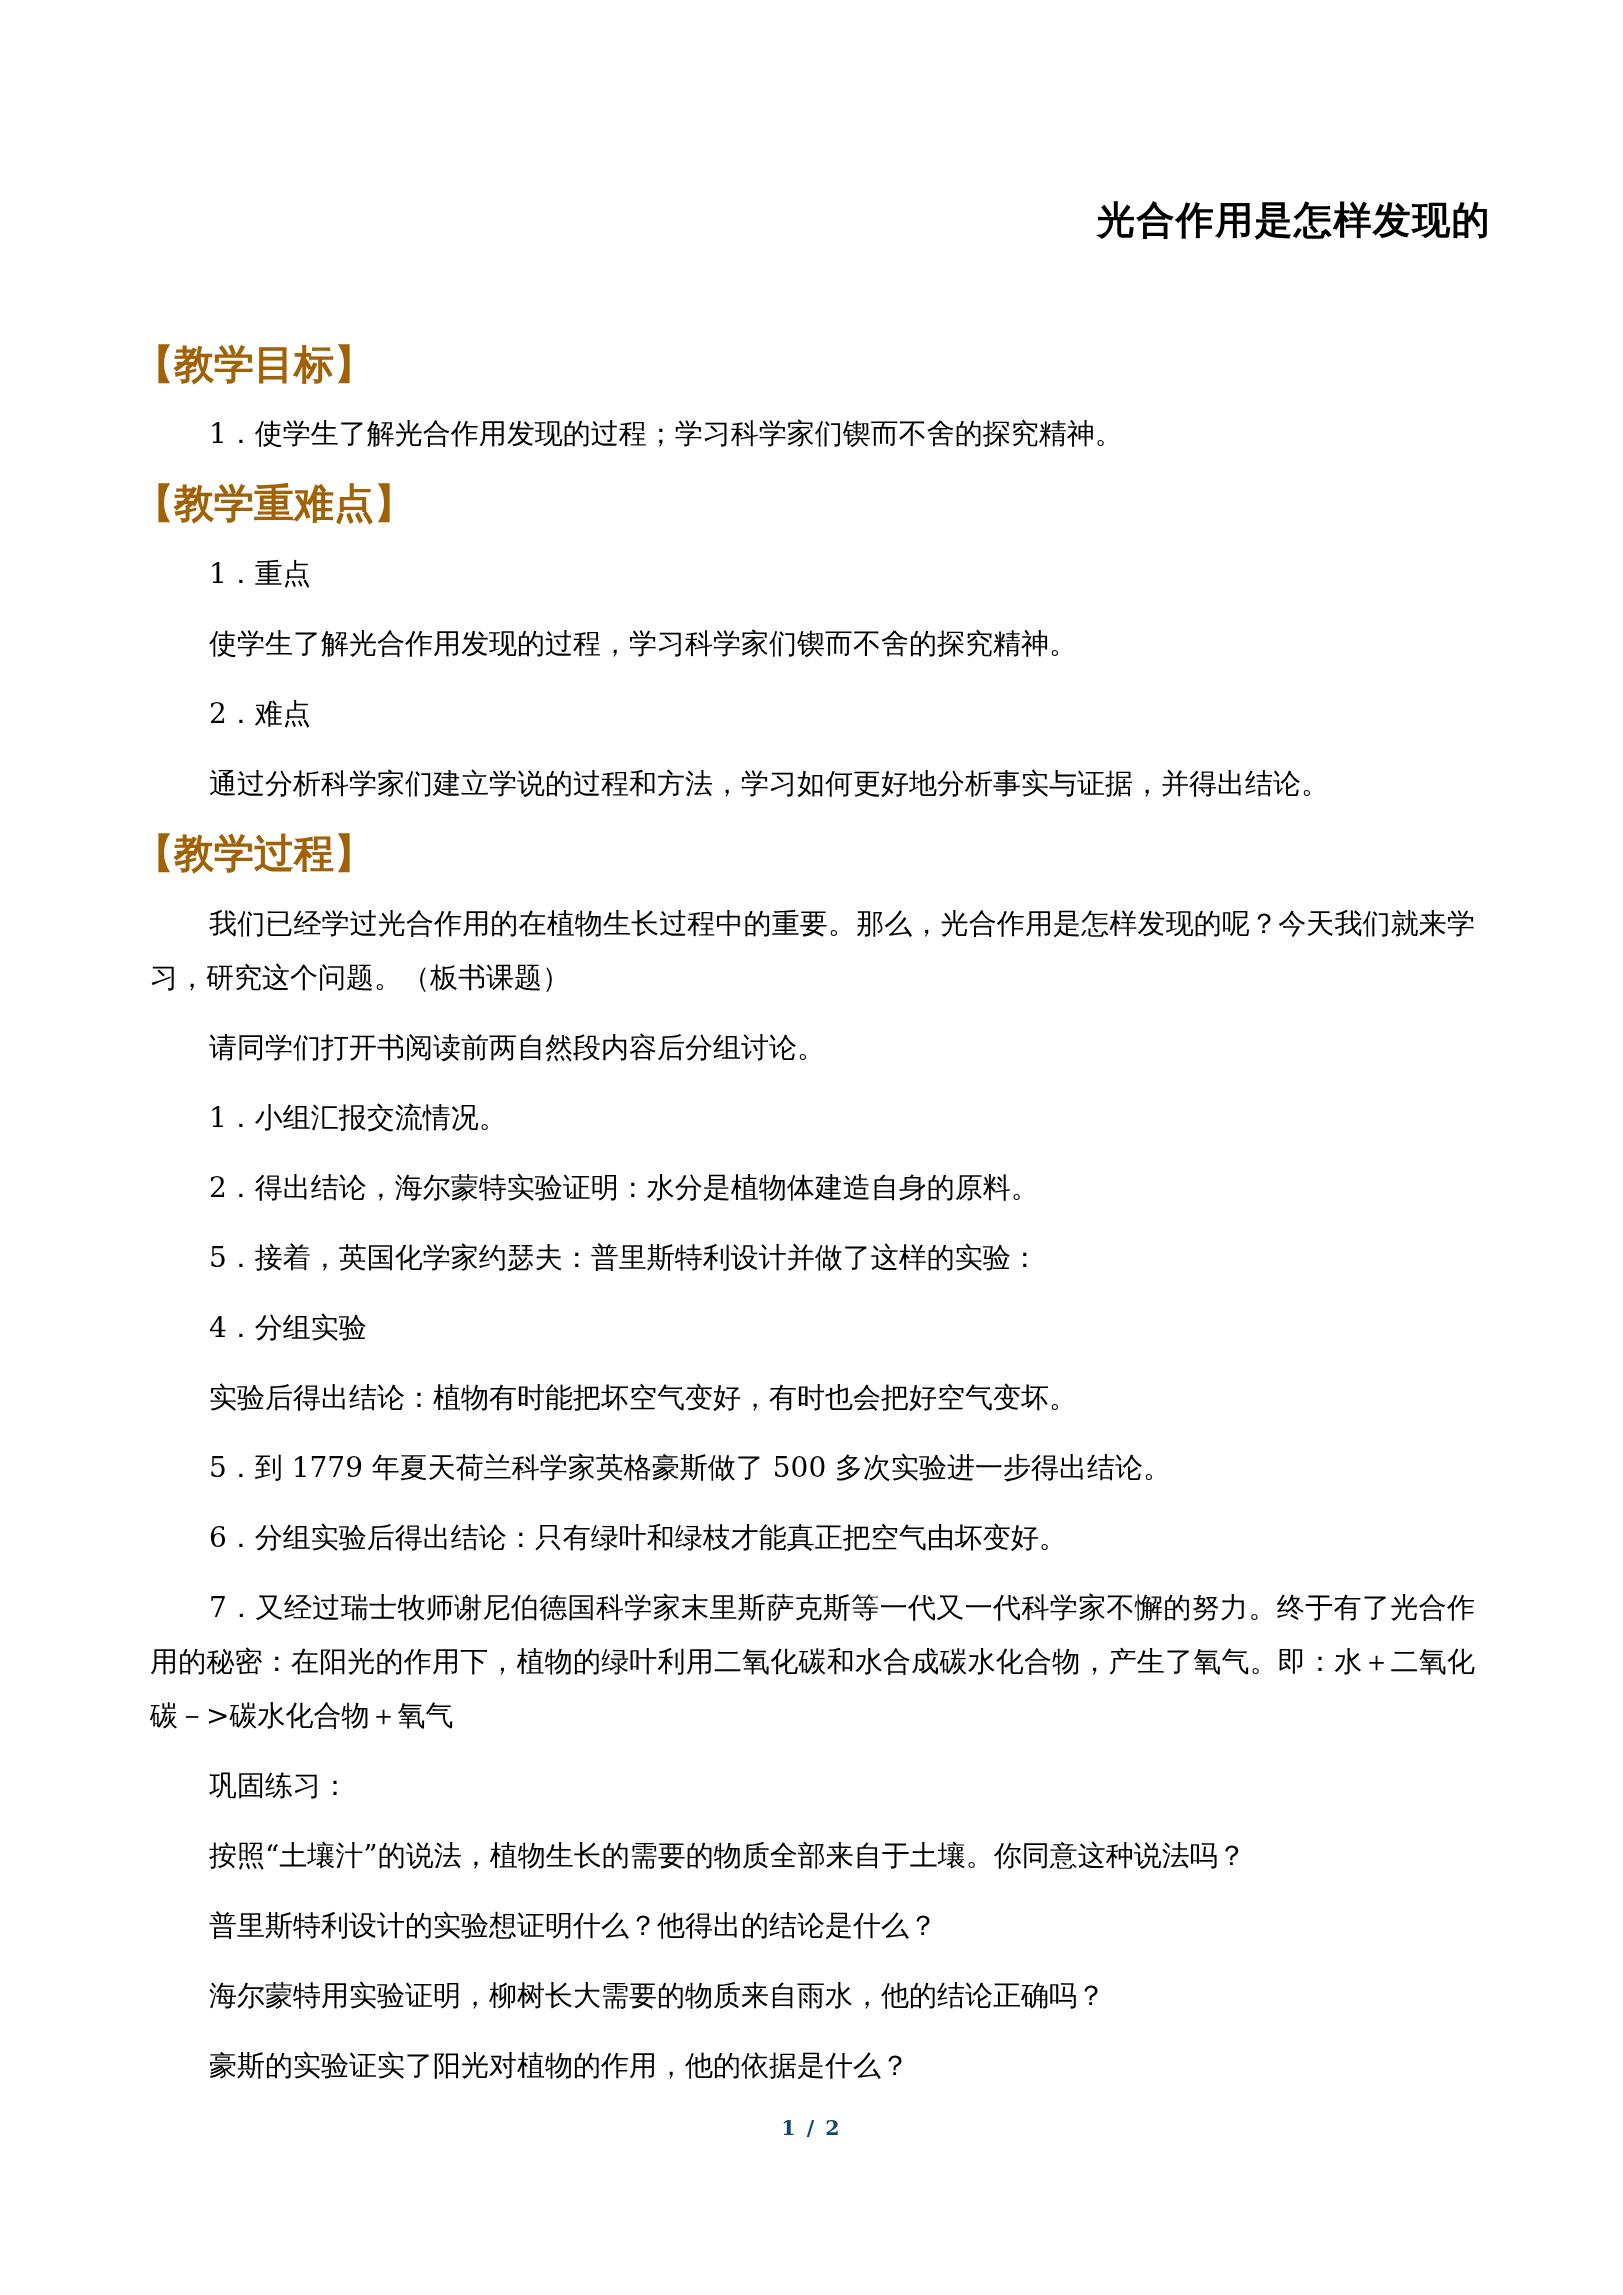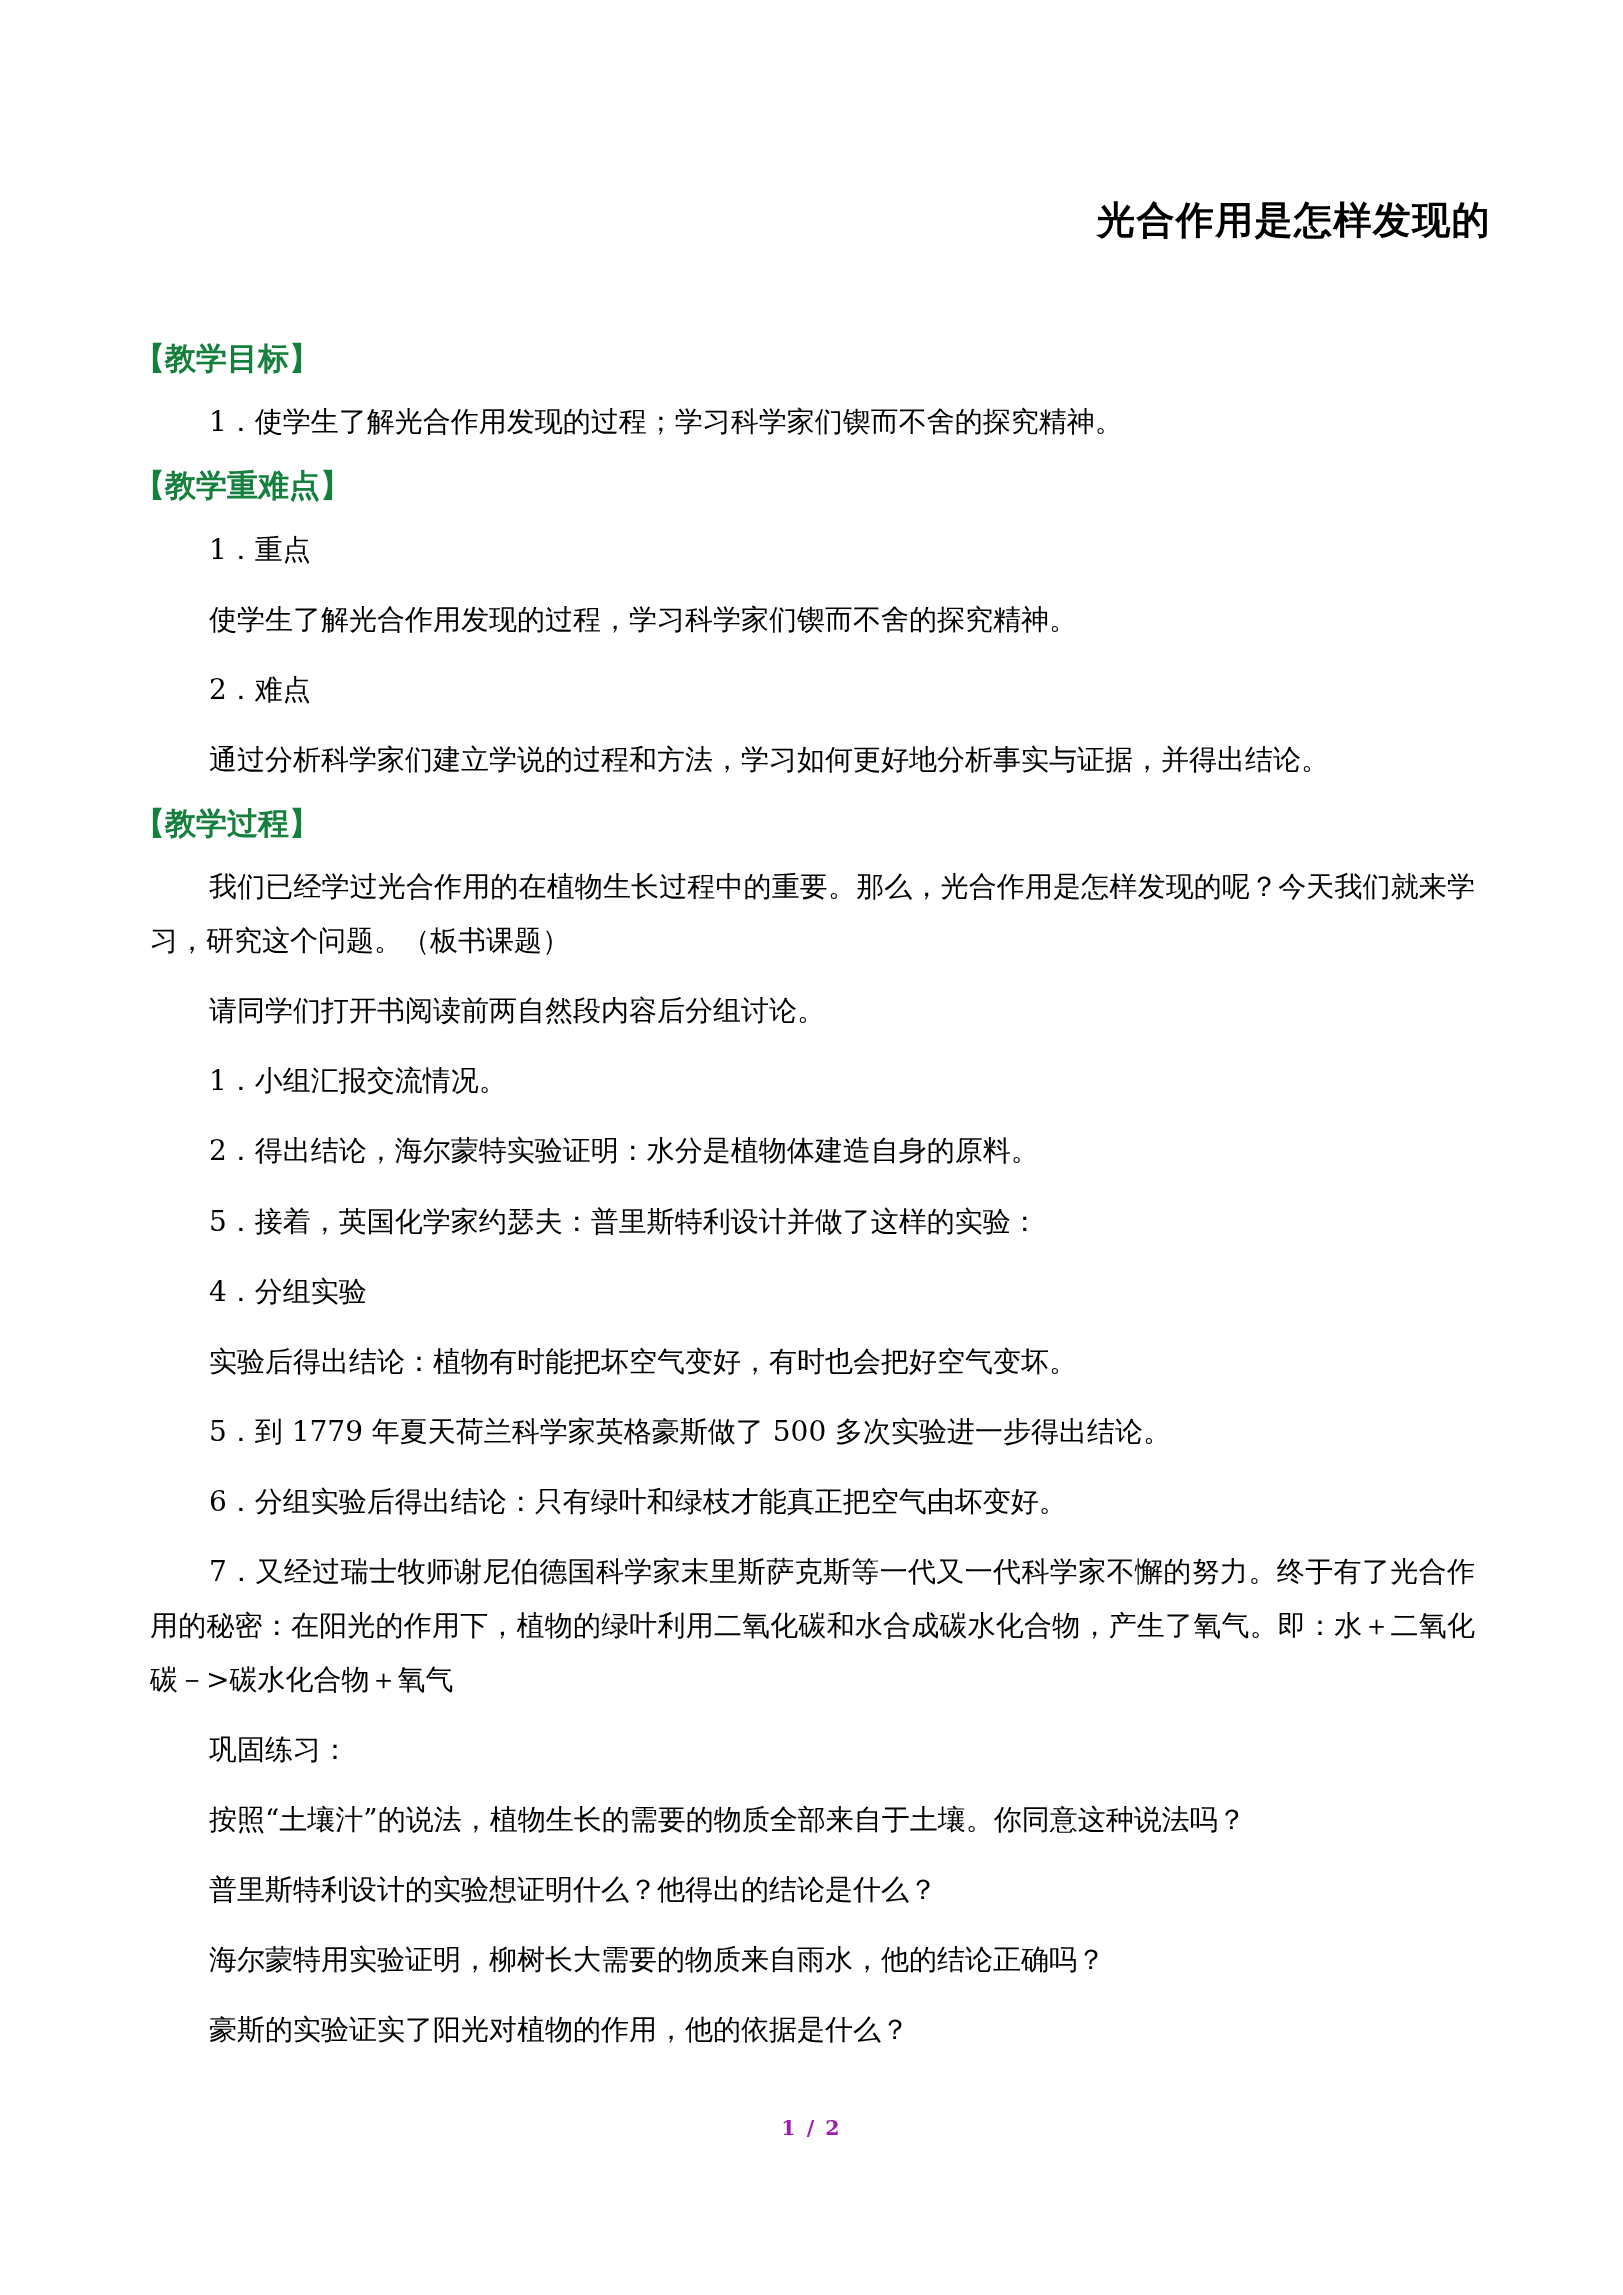--- a/index.html
+++ b/index.html
@@ -36,26 +36,26 @@
     margin: 0;
     padding-top: 198px;
     color: #000000;
   }
   .spacer-after-title {
     height: 94px;
   }
   .section-heading {
     font-family: "DejaVu Sans", "Liberation Sans", sans-serif;
     font-weight: bold;
-    font-size: 31px;
+    font-size: 40px;
     line-height: 1.34;
     margin: 0;
     padding: 0 0 0 0;
     letter-spacing: 0px;
-    color: #15803d;
+    color: #a16207;
   }
   .noindent {
     text-indent: 0;
   }
   .wrapbody {
     font-family: "DejaVu Serif", "Liberation Serif", serif;
     font-size: 28px;
     line-height: 1.93;
     margin: 16px;
     color: #000000;
@@ -65,21 +65,21 @@
   }
   .footer {
     position: absolute;
     left: 0;
     top: 2116px;
     width: 1623px;
     text-align: center;
     font-family: "DejaVu Serif", "Liberation Serif", serif;
     font-weight: bold;
     font-size: 20.5px;
-    color: #a21caf;
+    color: #0c4a6e;
     letter-spacing: 2px;
   }
 </style>
 </head>
 <body>
 
 <div class="page">
 
   <div class="content">
 

